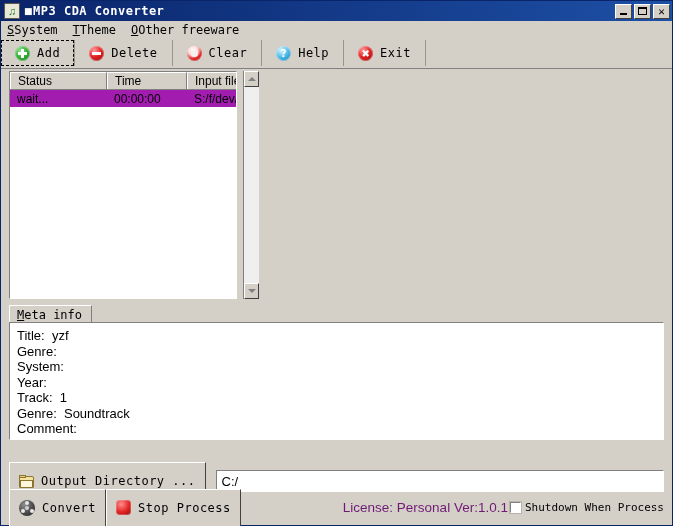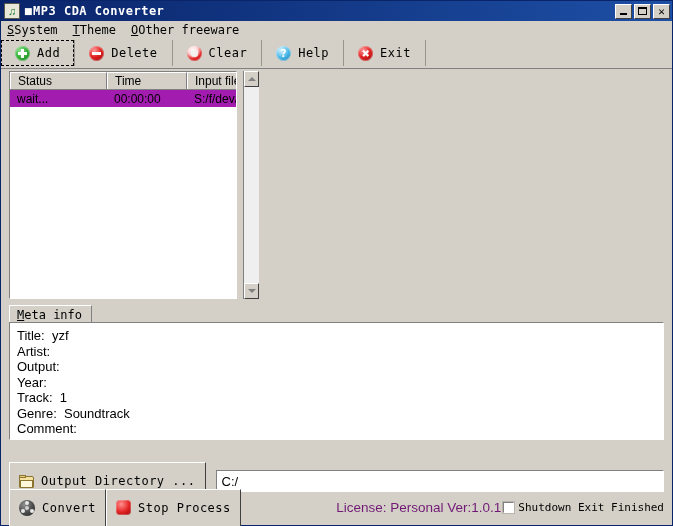--- a/index.html
+++ b/index.html
@@ -281,22 +281,22 @@
 
   <div class="metawrap">
     <div class="tabstrip">
       <div class="tab">
           <u>M</u>
           <span>eta info</span>
         </div>
     </div>
     <div class="metabox">
       <div class="metaline">Title:  yzf</div>
-      <div class="metaline">Artist:</div>
-      <div class="metaline">Output:</div>
+      <div class="metaline">Genre:</div>
+      <div class="metaline">System:</div>
       <div class="metaline">Year:</div>
       <div class="metaline">Track:  1</div>
       <div class="metaline">Genre:  Soundtrack</div>
       <div class="metaline">Comment:</div>
     </div>
   </div>
 
   <div class="bottom">
     <div class="row-out">
       <div class="btn3d">
@@ -319,18 +319,18 @@
         </span>
         <span class="lbl">Convert</span>
       </div>
       <div class="btn3d">
         <span class="stopico"></span>
         <span class="lbl">Stop Process</span>
       </div>
       <div class="license">
         <span class="license-text">License: Personal Ver:1.0.1</span>
         <span class="chk"></span>
-        <span class="chklbl">Shutdown Exit Finished</span>
+        <span class="chklbl">Shutdown When Process</span>
       </div>
     </div>
   </div>
 
 </div>
 
 </body></html>

